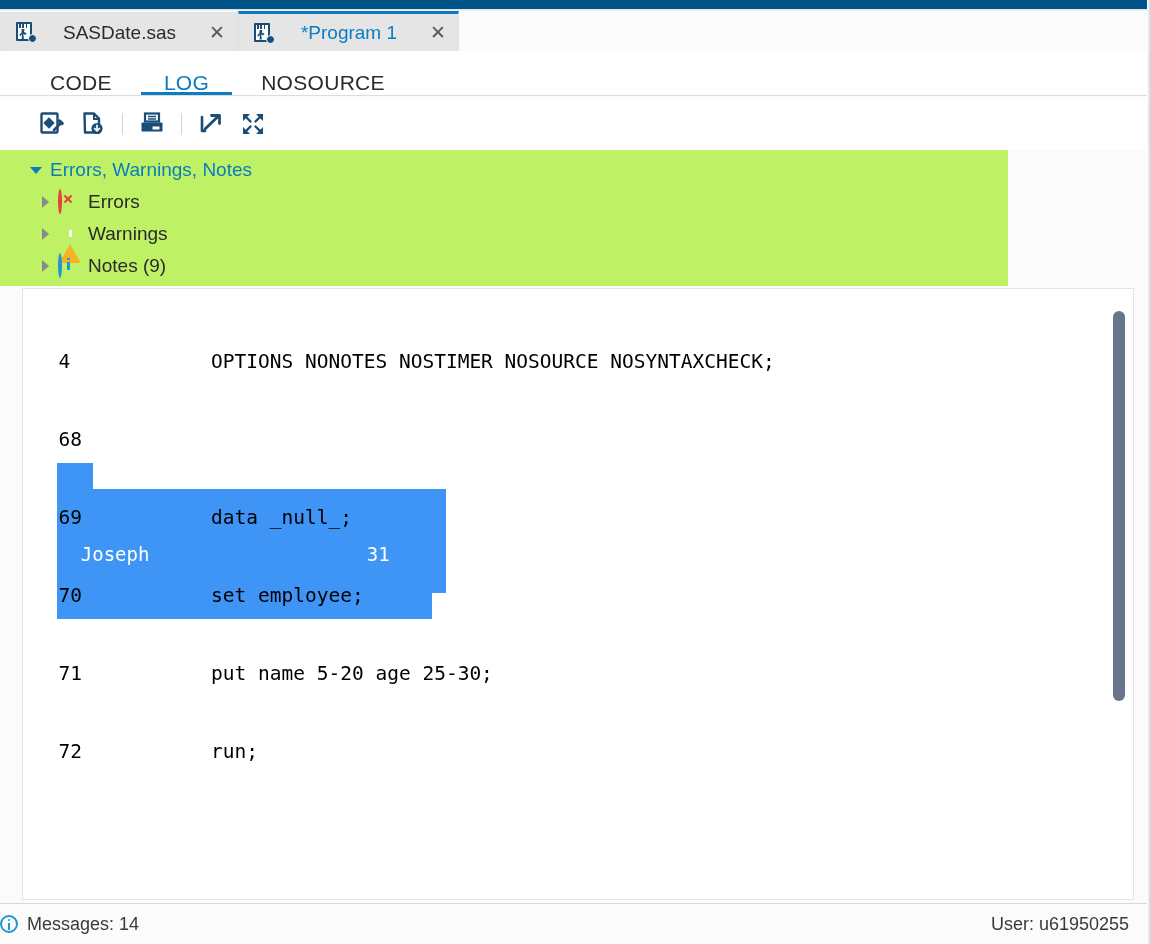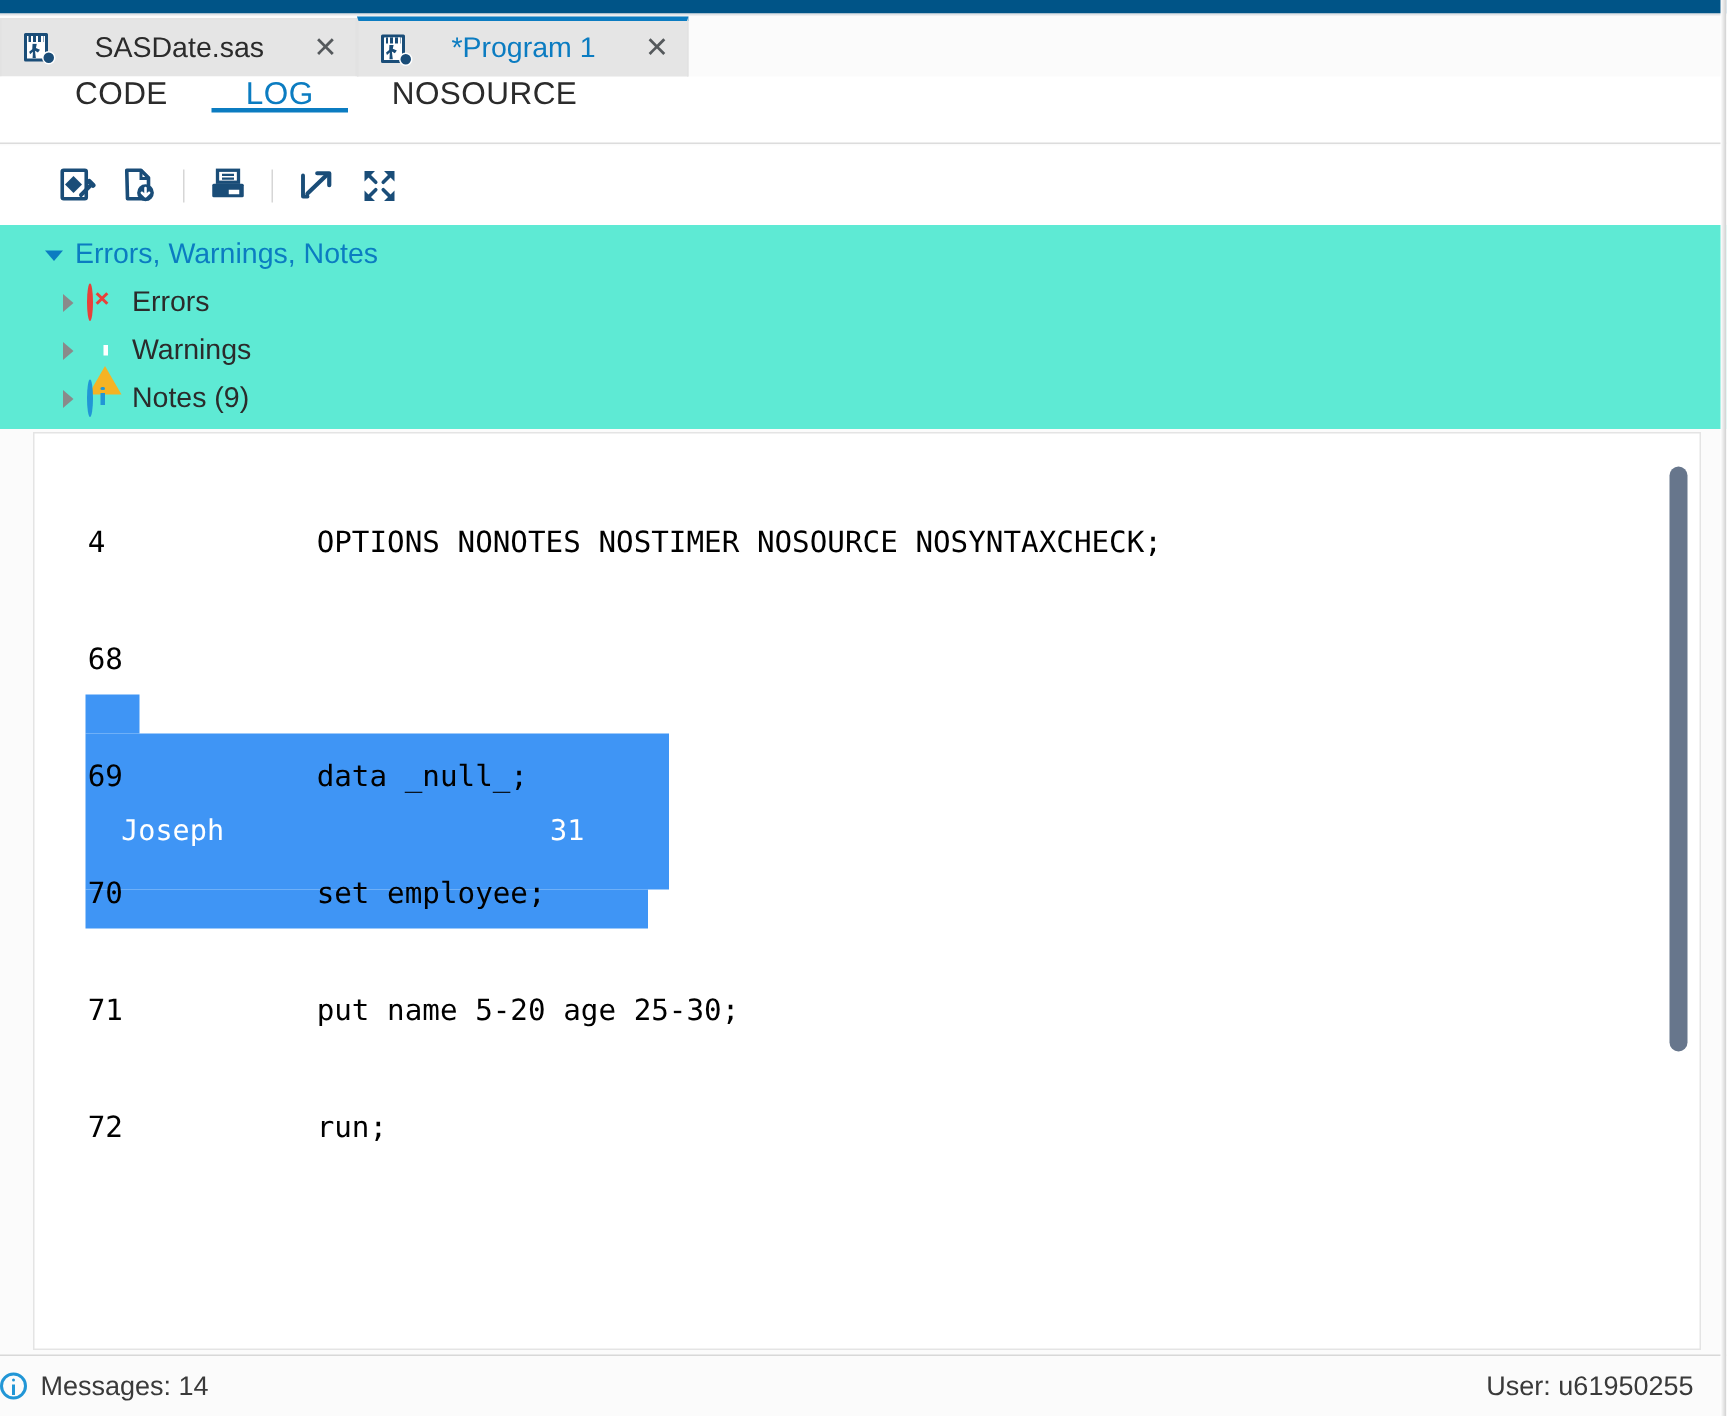--- a/index.html
+++ b/index.html
@@ -96,21 +96,21 @@
     background: #1a4d78; border: 1.5px solid #ffffff;
   }
 
   
   .subtabs {
     position: absolute; left: 0; top: 51px;
     width: 1151px; height: 45px;
     background: #ffffff;
     border-bottom: 1px solid #dcdcdc;
     display: flex;
-    align-items: flex-start;
+    align-items: flex-end;
     padding-left: 24px;
   }
   .stab {
     display: flex; align-items: center;
     padding: 0 26px;
     font-size: 21px;
     color: #2b2b2b;
     cursor: pointer;
     position: relative;
     letter-spacing: .3px;
@@ -138,22 +138,22 @@
     flex: 0 0 auto;
   }
   .tsep {
     width: 1px; height: 22px; background: #d6d6d6;
     margin: 0 8px; flex: 0 0 auto;
   }
 
   
   .tree {
     position: absolute; left: 0; top: 150px;
-    width: 1151px; height: 136px;
-    background: #5eead4;
+    width: 1008px; height: 136px;
+    background: #bef264;
     padding-left: 30px;
     padding-top: 4px;
   }
   .tnode {
     display: flex; align-items: center;
     height: 32px;
     font-size: 19px;
     cursor: pointer;
   }
   .tnode.root { color: #0b7cc1; }

